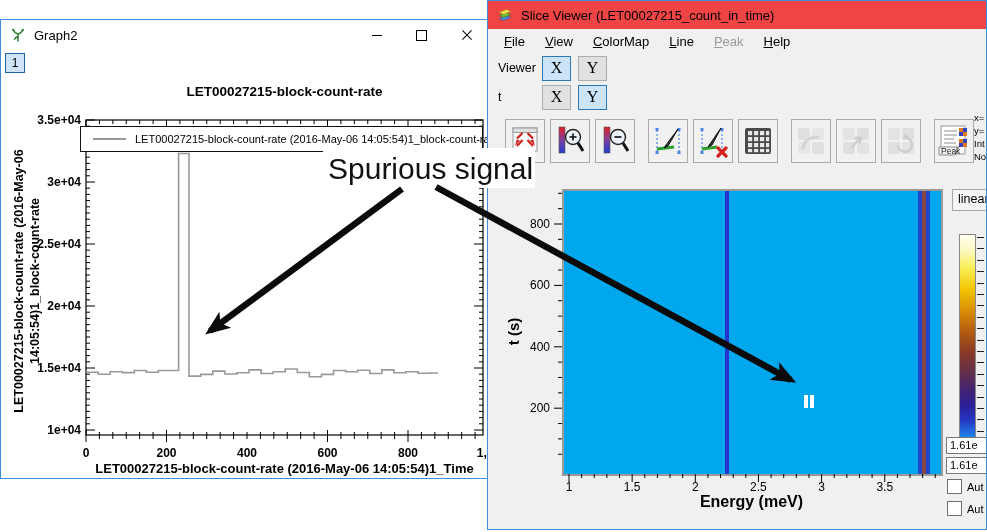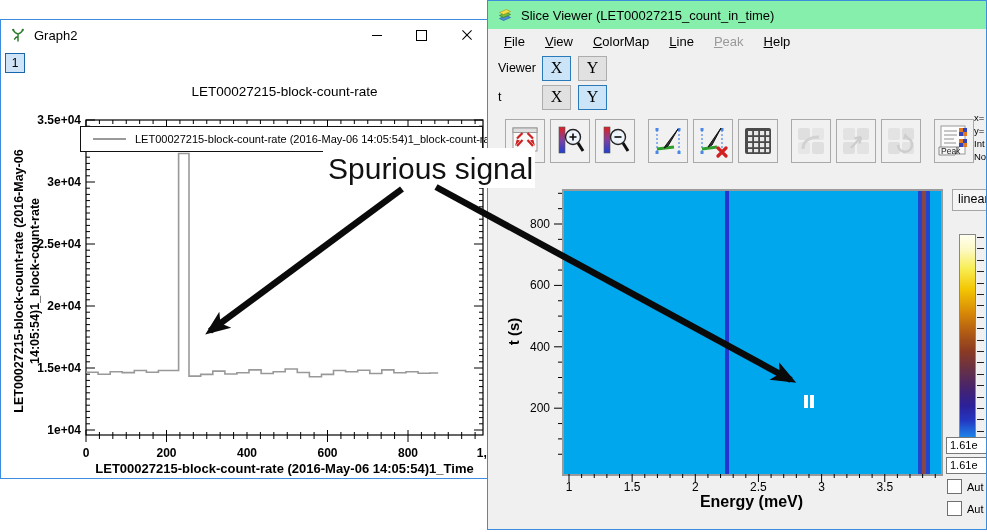--- a/index.html
+++ b/index.html
@@ -13,33 +13,33 @@
   .winctl{position:absolute;top:0;right:0;display:flex;height:30px;}
   .ctlbtn{width:45px;height:30px;position:relative;display:flex;align-items:center;justify-content:center;}
   .gmin{width:10px;height:1px;background:#000;}
   .gmax{width:9px;height:9px;border:1px solid #000;}
   .gx{position:relative;width:12px;height:12px;}
   .xbar{position:absolute;left:50%;top:50%;width:13px;height:1px;background:#000;}
   .xbar.a{transform:translate(-50%,-50%) rotate(45deg);}
   .xbar.b{transform:translate(-50%,-50%) rotate(-45deg);}
   .layerbtn{position:absolute;left:4px;top:33px;width:18px;height:18px;background:#cfe4f7;border:1px solid #1a66ab;
     font-size:12px;display:flex;align-items:center;justify-content:center;color:#000;}
-  .plot-title{position:absolute;left:85px;top:64px;width:397px;text-align:center;font-weight:normal;font-size:13.5px;}
+  .plot-title{position:absolute;left:85px;top:64px;width:397px;text-align:center;font-weight:bold;font-size:13.5px;}
   .legend{position:absolute;left:79px;top:106px;width:401px;height:24px;border:1px solid #111;background:#fff;
     display:flex;align-items:center;z-index:3;}
   .legend .lsample{width:33px;height:2px;background:#999;margin:0 9px 0 12px;flex:0 0 auto;}
   .legend .ltext{font-size:11px;white-space:nowrap;}
   .ylab{position:absolute;left:-154px;top:245px;width:360px;text-align:center;font-weight:bold;font-size:12.5px;
     line-height:16px;transform:rotate(-90deg);}
   .xlab{position:absolute;left:85px;top:441px;width:397px;text-align:center;font-weight:bold;font-size:13px;}
   svg text.tick-b{font-family:"Liberation Sans",sans-serif;font-size:12px;font-weight:bold;fill:#000;}
   svg text.tick-n{font-family:"Liberation Sans",sans-serif;font-size:12px;fill:#000;}
   
   #slice-win{left:487px;top:0;width:500px;height:530px;background:#f0f0f0;z-index:2;}
-  #slice-win .tbar{background:#86efac;height:28px;}
+  #slice-win .tbar{background:#ef4444;height:28px;}
   .menubar{position:absolute;left:0;top:28px;right:0;height:24px;display:flex;align-items:center;padding-left:6px;background:#f0f0f0;}
   .menu-item{font-size:13px;padding:3px 10px;color:#000;}
   .menu-item.disabled{color:#9a9a9a;}
   .dimrow{position:absolute;left:10px;height:24px;display:flex;align-items:center;}
   .dimname{width:44px;font-size:12.5px;}
   .dimbtn{width:27px;height:23px;margin-right:7px;border:1px solid #adadad;background:#e1e1e1;
     font-family:"Liberation Serif",serif;font-size:16px;display:flex;align-items:center;justify-content:center;}
   .dimbtn.sel{background:#cce4f7;border:1px solid #2a7ab9;}
   .toolbar{position:absolute;left:17px;top:118px;display:flex;}
   .tbtn{width:40px;height:44px;border:1px solid #a9a9a9;background:#f1f1f1;margin-right:5px;box-sizing:border-box;

